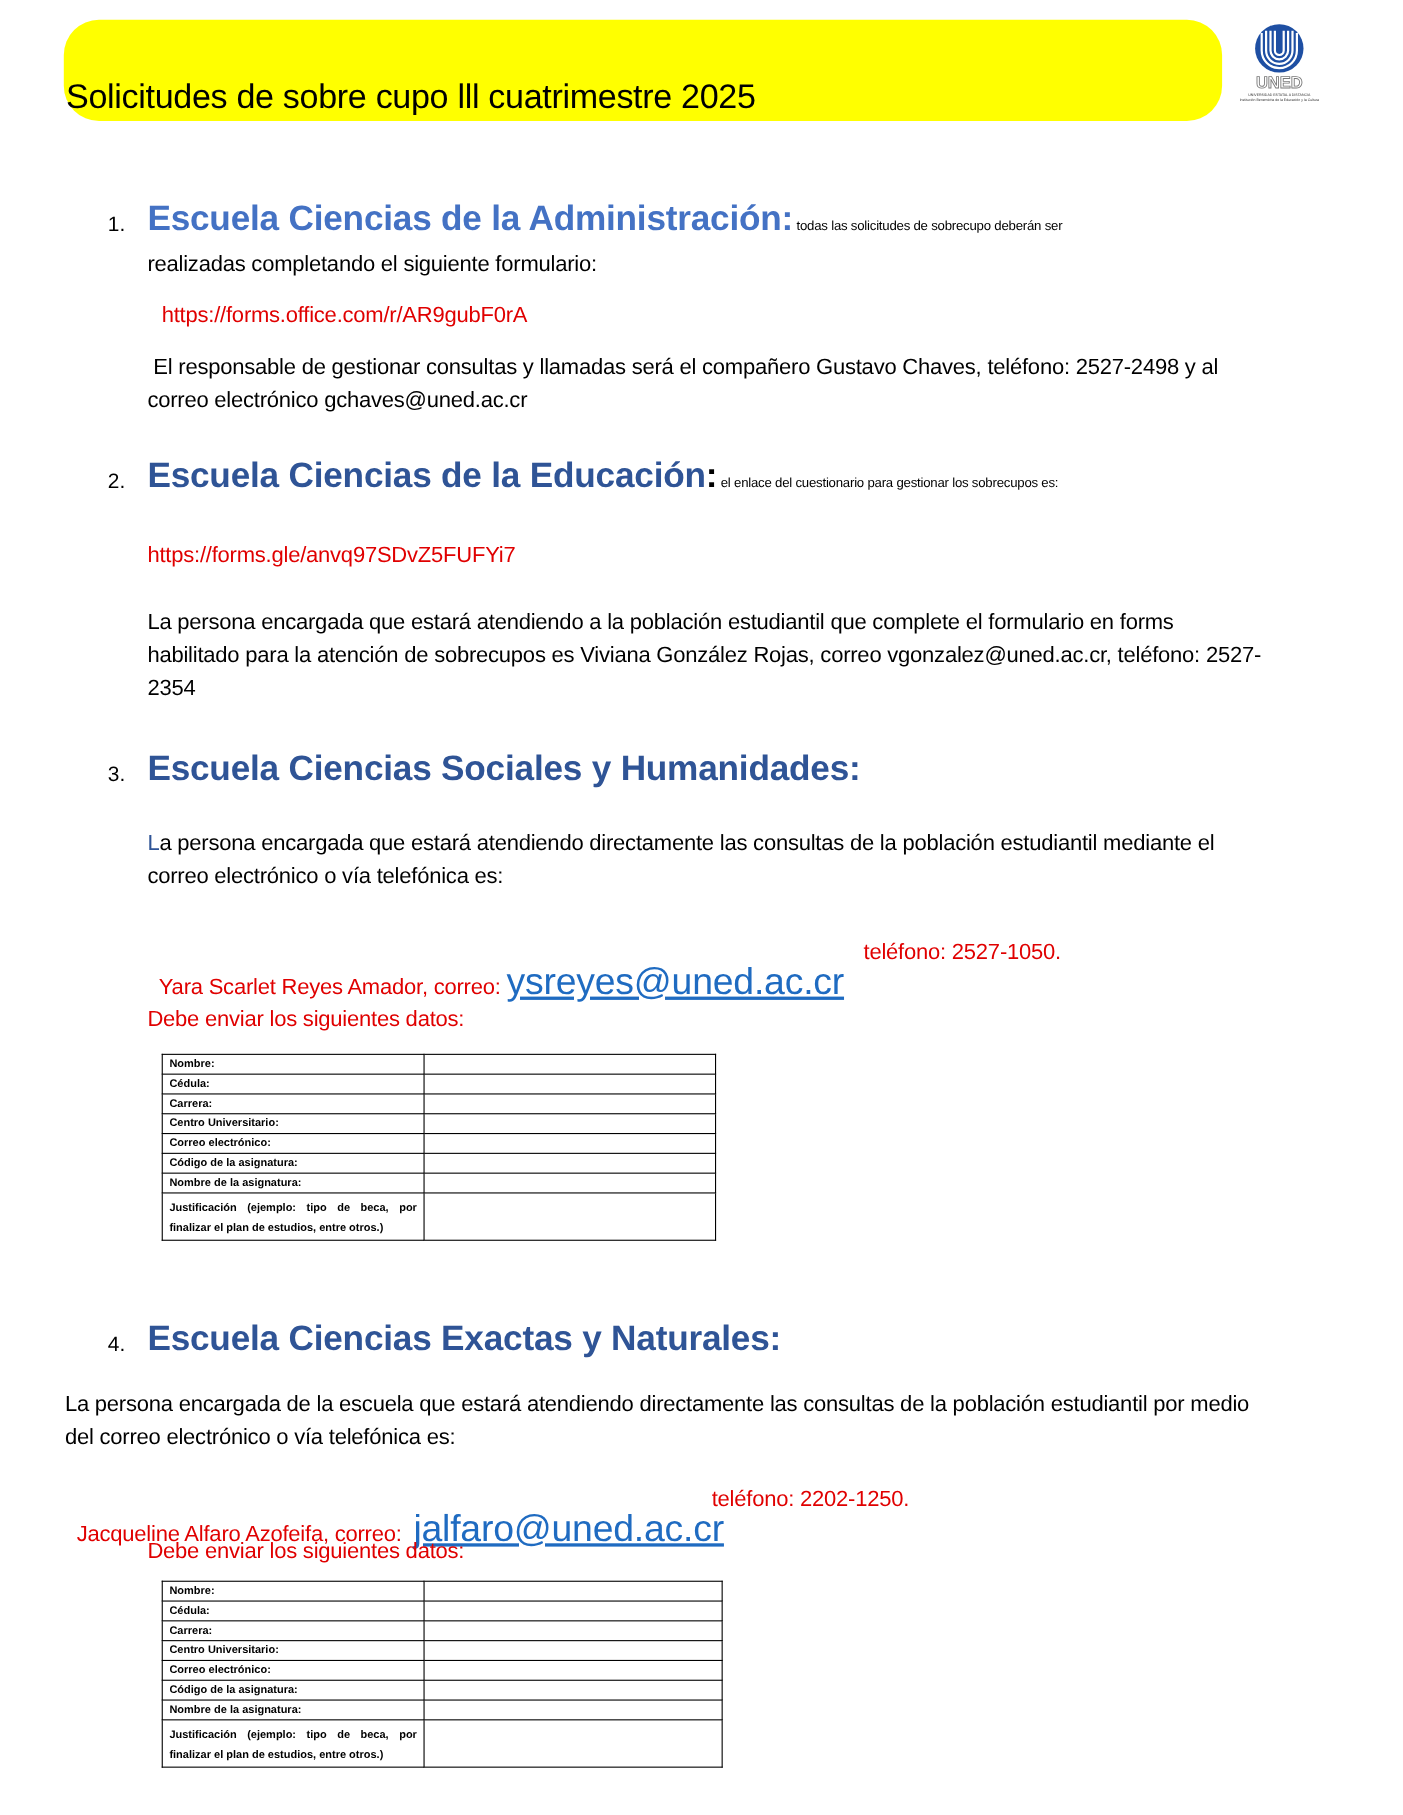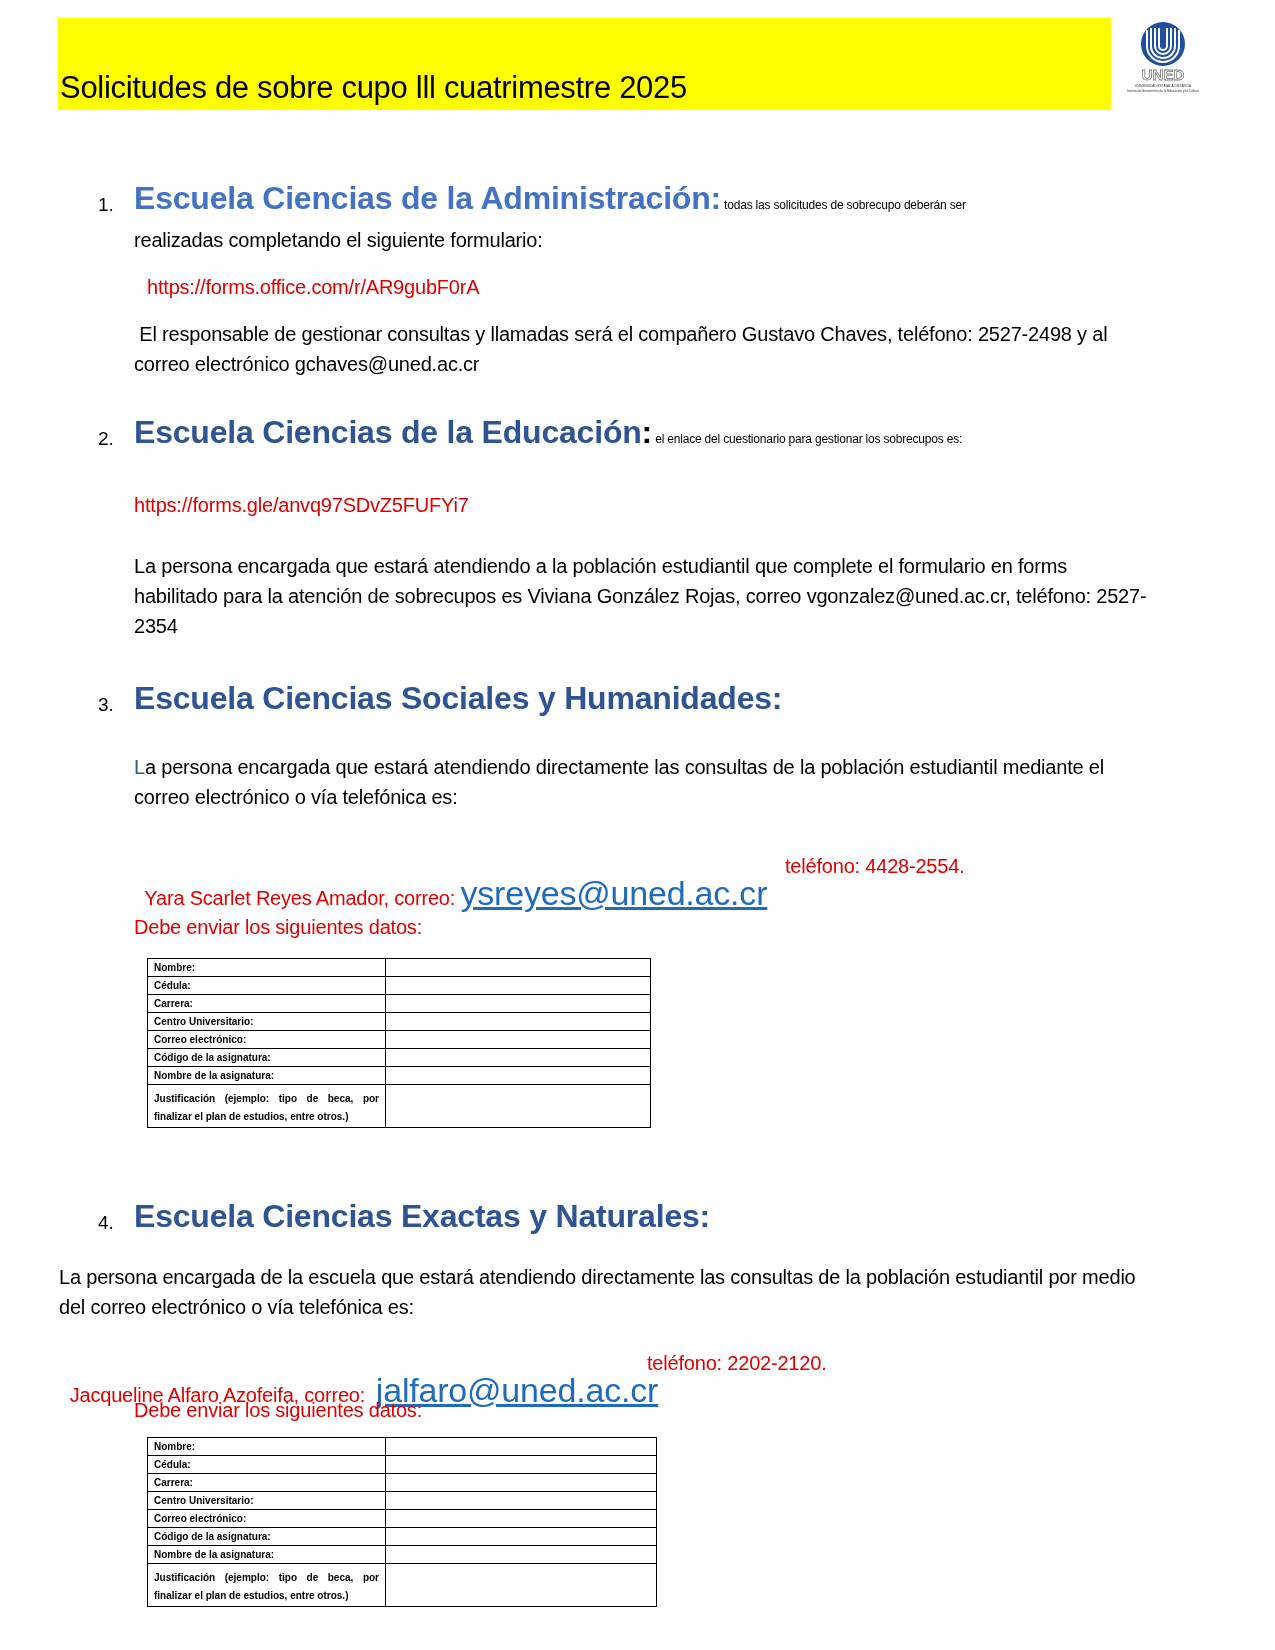--- a/index.html
+++ b/index.html
@@ -1,18 +1,18 @@
 <!DOCTYPE html>
 <html><head>
 <meta charset="utf-8">
 <style>
   html, body { margin: 0; padding: 0; background: #ffffff; }
   body { width: 1275px; height: 1650px; position: relative; overflow: hidden;
          font-family: "Liberation Sans", "DejaVu Sans", sans-serif; color: #000; }
-  .abs { position: absolute; }
+  .abs { position: absolute; border-radius: 32px; }
   .title-bar { left: 58px; top: 18px; width: 1053px; height: 92px; background: #ffff00; }
   .title-text { position: absolute; left: 2px; bottom: 4px; font-size: 31px; color: #000; white-space: nowrap; letter-spacing: -0.3px; }
   .logo { left: 1118px; top: 20px; width: 90px; height: 80px; }
   .num { font-size: 19px; color: #000; }
   .heading { font-size: 32px; font-weight: bold; white-space: nowrap; letter-spacing: -0.2px; }
   .h-light { color: #4472c4; }
   .h-dark { color: #2f5496; }
   .inline-body { font-size: 12px; font-weight: normal; color: #000; letter-spacing: -0.2px; }
   .body { font-size: 20px; line-height: 30px; color: #000; letter-spacing: -0.2px; }
   .red { color: #e00000; }
@@ -62,21 +62,21 @@
 
 <div class="abs num" style="left:98px; top:694px;">3.</div>
 <div class="abs heading h-dark" style="left:134px; top:680px;">Escuela Ciencias Sociales y Humanidades:</div>
 <div class="abs body" style="left:134px; top:752px; white-space:nowrap;">
   <span style="color:#2f5496">L</span><span>a persona encargada que estará atendiendo directamente las consultas de la población estudiantil mediante el</span>
 </div>
 <div class="abs body" style="left:134px; top:782px;">correo electrónico o vía telefónica es:</div>
 <div class="abs body red" style="left:134px; top:848px; white-space:pre;">
   <span>Yara Scarlet Reyes Amador, correo: </span><span class="link-big">ysreyes@uned.ac.cr</span>
 </div>
-<div class="abs body red" style="left:785px; top:851px;">teléfono: 4428-2554.</div>
+<div class="abs body red" style="left:785px; top:851px;">teléfono: 2527-1050.</div>
 <div class="abs body red" style="left:134px; top:912px;">Debe enviar los siguientes datos:</div>
 
 <table class="form" style="left:147px; top:958px;">
   <tbody>
       <tr>
         <td class="lbl">Nombre:</td>
         <td class="val"></td>
       </tr>
   <tr>
         <td class="lbl">Cédula:</td>
@@ -109,21 +109,21 @@
 </tbody>
   </table>
 
 <div class="abs num" style="left:98px; top:1212px;">4.</div>
 <div class="abs heading h-dark" style="left:134px; top:1198px;">Escuela Ciencias Exactas y Naturales:</div>
 <div class="abs body" style="left:59px; top:1262px;">La persona encargada de la escuela que estará atendiendo directamente las consultas de la población estudiantil por medio</div>
 <div class="abs body" style="left:59px; top:1292px;">del correo electrónico o vía telefónica es:</div>
 <div class="abs body red" style="left:59px; top:1345px; white-space:pre;">
   <span>Jacqueline Alfaro Azofeifa, correo:  </span><span class="link-big">jalfaro@uned.ac.cr</span>
 </div>
-<div class="abs body red" style="left:647px; top:1348px;">teléfono: 2202-2120.</div>
+<div class="abs body red" style="left:647px; top:1348px;">teléfono: 2202-1250.</div>
 <div class="abs body red" style="left:134px; top:1395px;">Debe enviar los siguientes datos:</div>
 
 <table class="form" style="left:147px; top:1437px;">
   <tbody>
       <tr>
         <td class="lbl">Nombre:</td>
         <td class="val" style="width:258px"></td>
       </tr>
   <tr>
         <td class="lbl">Cédula:</td>

